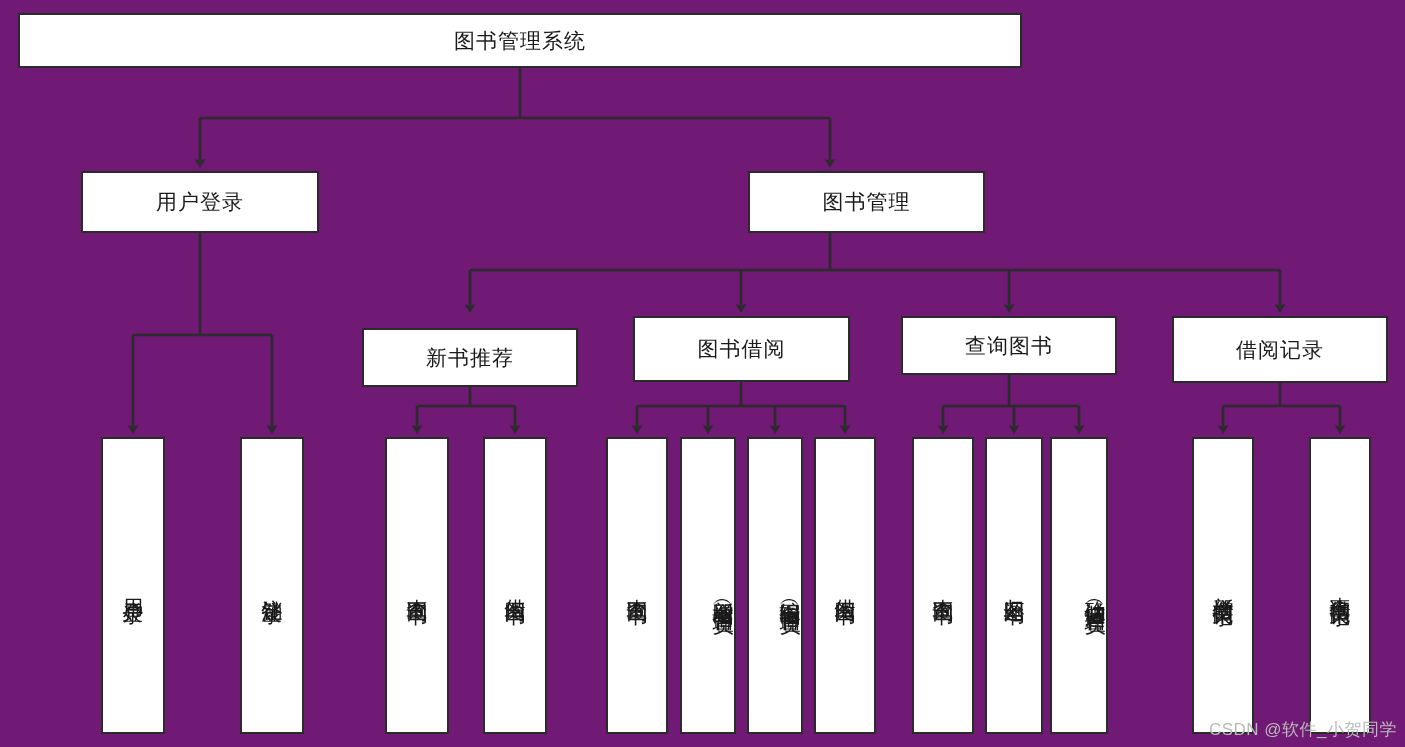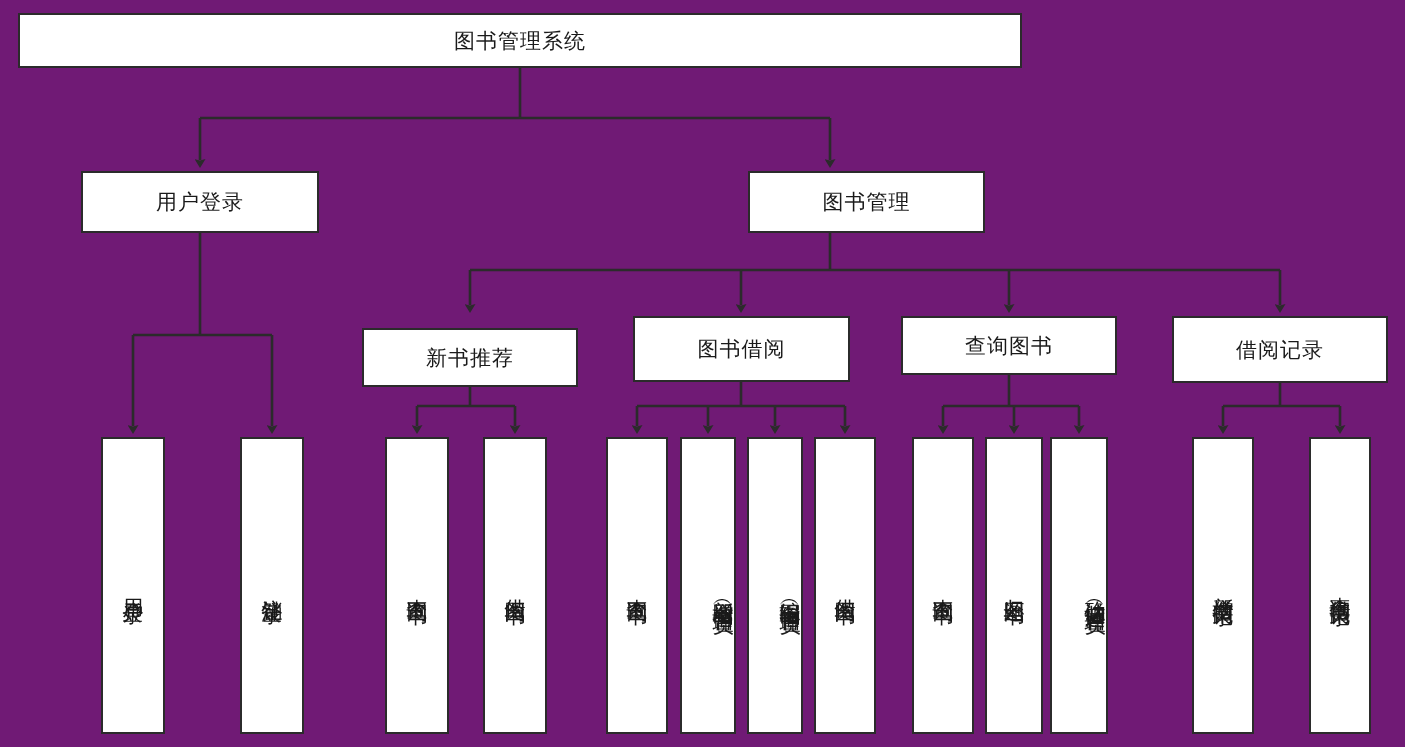--- a/index.html
+++ b/index.html
@@ -171,13 +171,14 @@
         <span class="node-label">确认归还（管理员）</span>
       </div>
       <div class="node vert centered" style="left: 1192px; top: 437px; width: 62px; height: 297px;">
         <span class="node-label">新增借阅记录</span>
       </div>
       <div class="node vert centered" style="left: 1309px; top: 437px; width: 62px; height: 297px;">
         <span class="node-label">查询借阅记录</span>
       </div>
     </div>
 
+  <div id="watermark">CSDN @软件_小贺同学</div>
 </div>
 
 </body></html>

